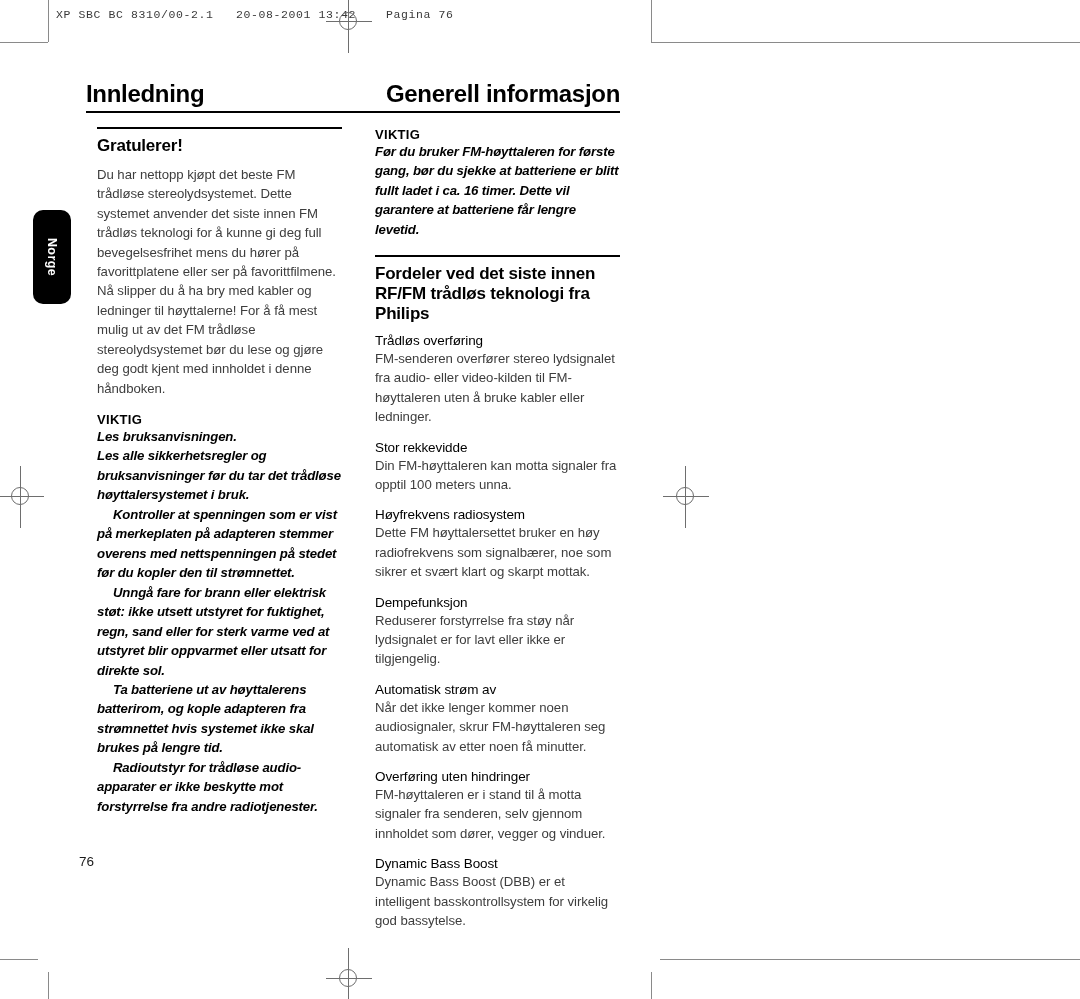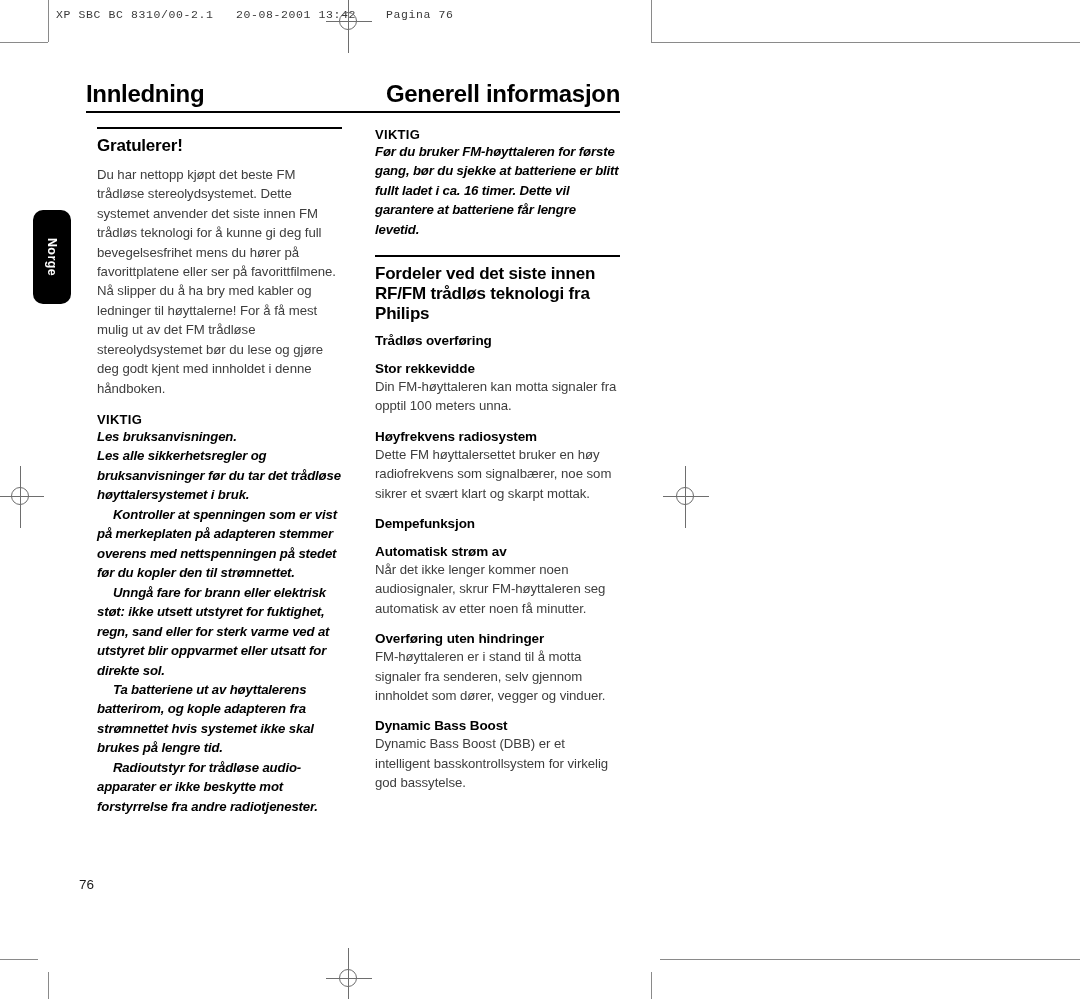--- a/index.html
+++ b/index.html
@@ -145,21 +145,21 @@
   h2.sub-head {
     margin: 0 0 9px 0;
     font-size: 17px;
     font-weight: bold;
     letter-spacing: -0.2px;
     line-height: 1.18;
   }
   h3.minor-head {
     margin: 13px 0 1px 0;
     font-size: 13.5px;
-    font-weight: bold;
+    font-weight: normal;
     letter-spacing: -0.1px;
   }
   h3.minor-head.first { margin-top: 8px; }
   h4.caps-head {
     margin: 14px 0 0 0;
     font-size: 13px;
     font-weight: bold;
     letter-spacing: 0.3px;
   }
   h4.caps-head.tight { margin-top: 0; }
@@ -179,21 +179,21 @@
     font-weight: bold;
     font-style: italic;
     color: #000000;
     letter-spacing: -0.15px;
   }
   p.warn.indent { text-indent: 16px; }
 
   .folio {
     position: absolute;
     left: 79px;
-    top: 877px;
+    top: 854px;
     font-size: 13.5px;
     color: #1a1a1a;
   }
 </style>
 </head>
 <body>
 
 <div class="prepress-header">XP SBC BC 8310/00-2.1   20-08-2001 13:42    Pagina 76</div>
 
 <div class="crop-v" style="left:48px; top:0px; height:42px;"></div>
@@ -253,28 +253,30 @@
 
   <div class="column right">
     <h4 class="caps-head tight">VIKTIG</h4>
     <p class="warn">Før du bruker FM-høyttaleren for første gang, bør du sjekke at batteriene er blitt fullt ladet i ca. 16 timer. Dette vil garantere at batteriene får lengre levetid.</p>
 
     <div class="sec-rule thin" style="margin-top:16px;"></div>
     <h2 class="sub-head">Fordeler ved det siste innen RF/FM trådløs teknologi fra Philips</h2>
 
     <div>
       <h3 class="minor-head first">Trådløs overføring</h3>
+      <p class="body">FM-senderen overfører stereo lydsignalet fra audio- eller video-kilden til FM-høyttaleren uten å bruke kabler eller ledninger.</p>
 
       <h3 class="minor-head">Stor rekkevidde</h3>
       <p class="body">Din FM-høyttaleren kan motta signaler fra opptil 100 meters unna.</p>
 
       <h3 class="minor-head">Høyfrekvens radiosystem</h3>
       <p class="body">Dette FM høyttalersettet bruker en høy radiofrekvens som signalbærer, noe som sikrer et svært klart og skarpt mottak.</p>
 
       <h3 class="minor-head">Dempefunksjon</h3>
+      <p class="body">Reduserer forstyrrelse fra støy når lydsignalet er for lavt eller ikke er tilgjengelig.</p>
 
       <h3 class="minor-head">Automatisk strøm av</h3>
       <p class="body">Når det ikke lenger kommer noen audiosignaler, skrur FM-høyttaleren seg automatisk av etter noen få minutter.</p>
 
       <h3 class="minor-head">Overføring uten hindringer</h3>
       <p class="body">FM-høyttaleren er i stand til å motta signaler fra senderen, selv gjennom innholdet som dører, vegger og vinduer.</p>
 
       <h3 class="minor-head">Dynamic Bass Boost</h3>
       <p class="body">Dynamic Bass Boost (DBB) er et intelligent basskontrollsystem for virkelig god bassytelse.</p>
     </div>

